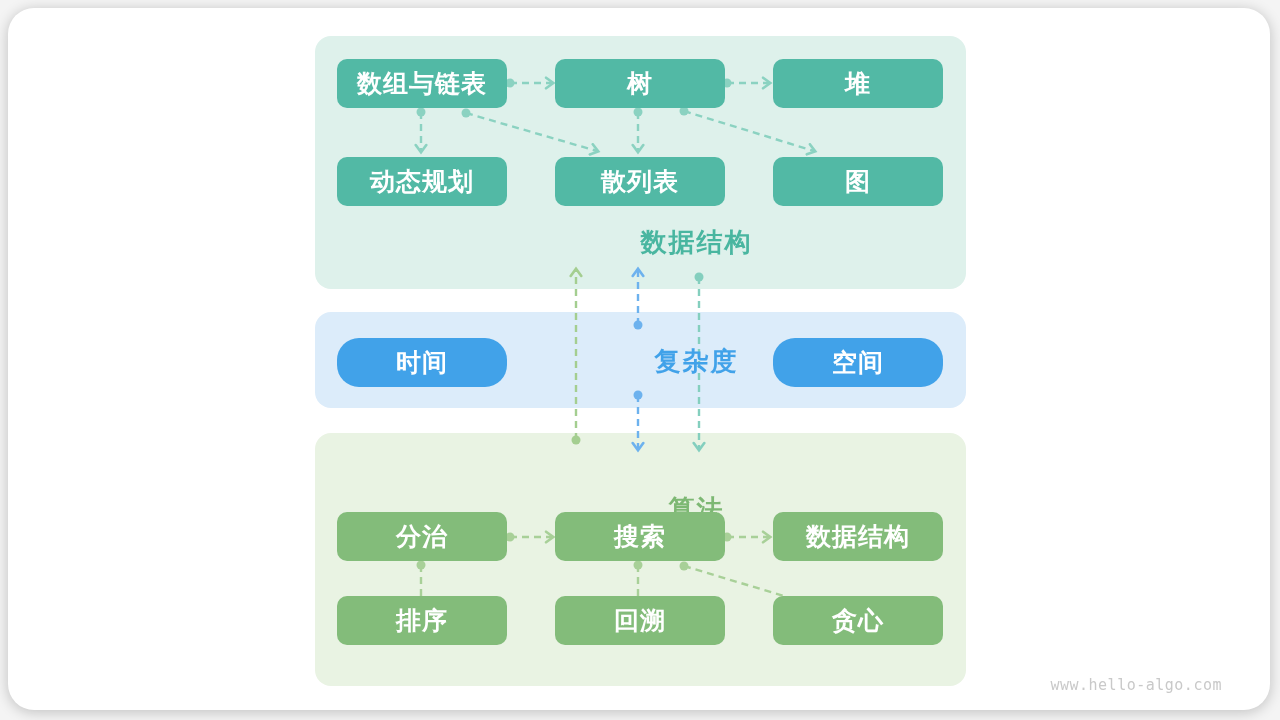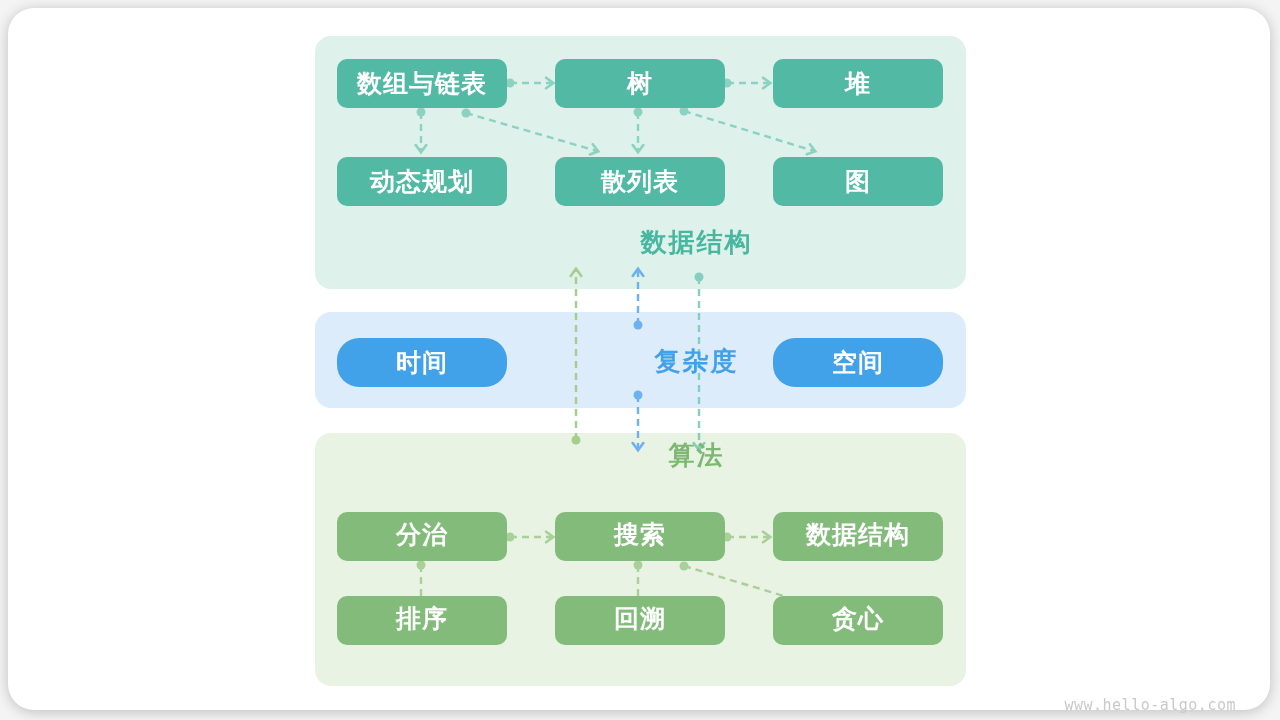--- a/index.html
+++ b/index.html
@@ -18,37 +18,37 @@
   .sec-cx{top:312px;height:96px;background:var(--cx-bg);}
   .sec-al{top:433px;height:253px;background:var(--al-bg);}
   .node{
     position:absolute;width:170px;height:49px;border-radius:10px;
     display:flex;align-items:center;justify-content:center;
     color:#ffffff;font-size:25px;font-weight:600;letter-spacing:1px;
     line-height:1;user-select:none;
   }
   .node-teal{background:var(--teal);}
   .node-blue{background:var(--blue);border-radius:22px;}
-  .node-green{background:var(--green);font-family:Liberation Mono, monospace;}
+  .node-green{background:var(--green);}
   .col1{left:337px;text-align:center;} .col2{left:555px;} .col3{left:773px;}
   .ds-r1{top:59px;} .ds-r2{top:157px;}
   .cx-r{top:338px;}
   .al-r1{top:512px;} .al-r2{top:596px;}
   .sec-label{
     position:absolute;left:315px;width:763px;text-align:center;
     font-size:26px;font-weight:bold;letter-spacing:2px;line-height:28px;
   }
   .lbl-ds{top:228px;color:var(--ds-label);}
   .lbl-cx{top:347px;color:var(--cx-label);}
-  .lbl-al{top:441px;color:var(--al-label);}
+  .lbl-al{top:495px;color:var(--al-label);}
   #edges{position:absolute;left:0;top:0;width:1280px;height:720px;pointer-events:none;}
   .watermark{
-    position:absolute;top:676px;right:44px;
+    position:absolute;top:676px;right:58px;
     font-family:"DejaVu Sans Mono","Liberation Mono",monospace;
-    font-size:15px;color:var(--wm);letter-spacing:0.5px;margin-top:20px;
+    font-size:15px;color:var(--wm);letter-spacing:0.5px;
   }
 </style>
 </head>
 <body>
 
 <div class="card"></div>
 
 <div class="section sec-ds"></div>
 
 <div class="section sec-cx"></div>

